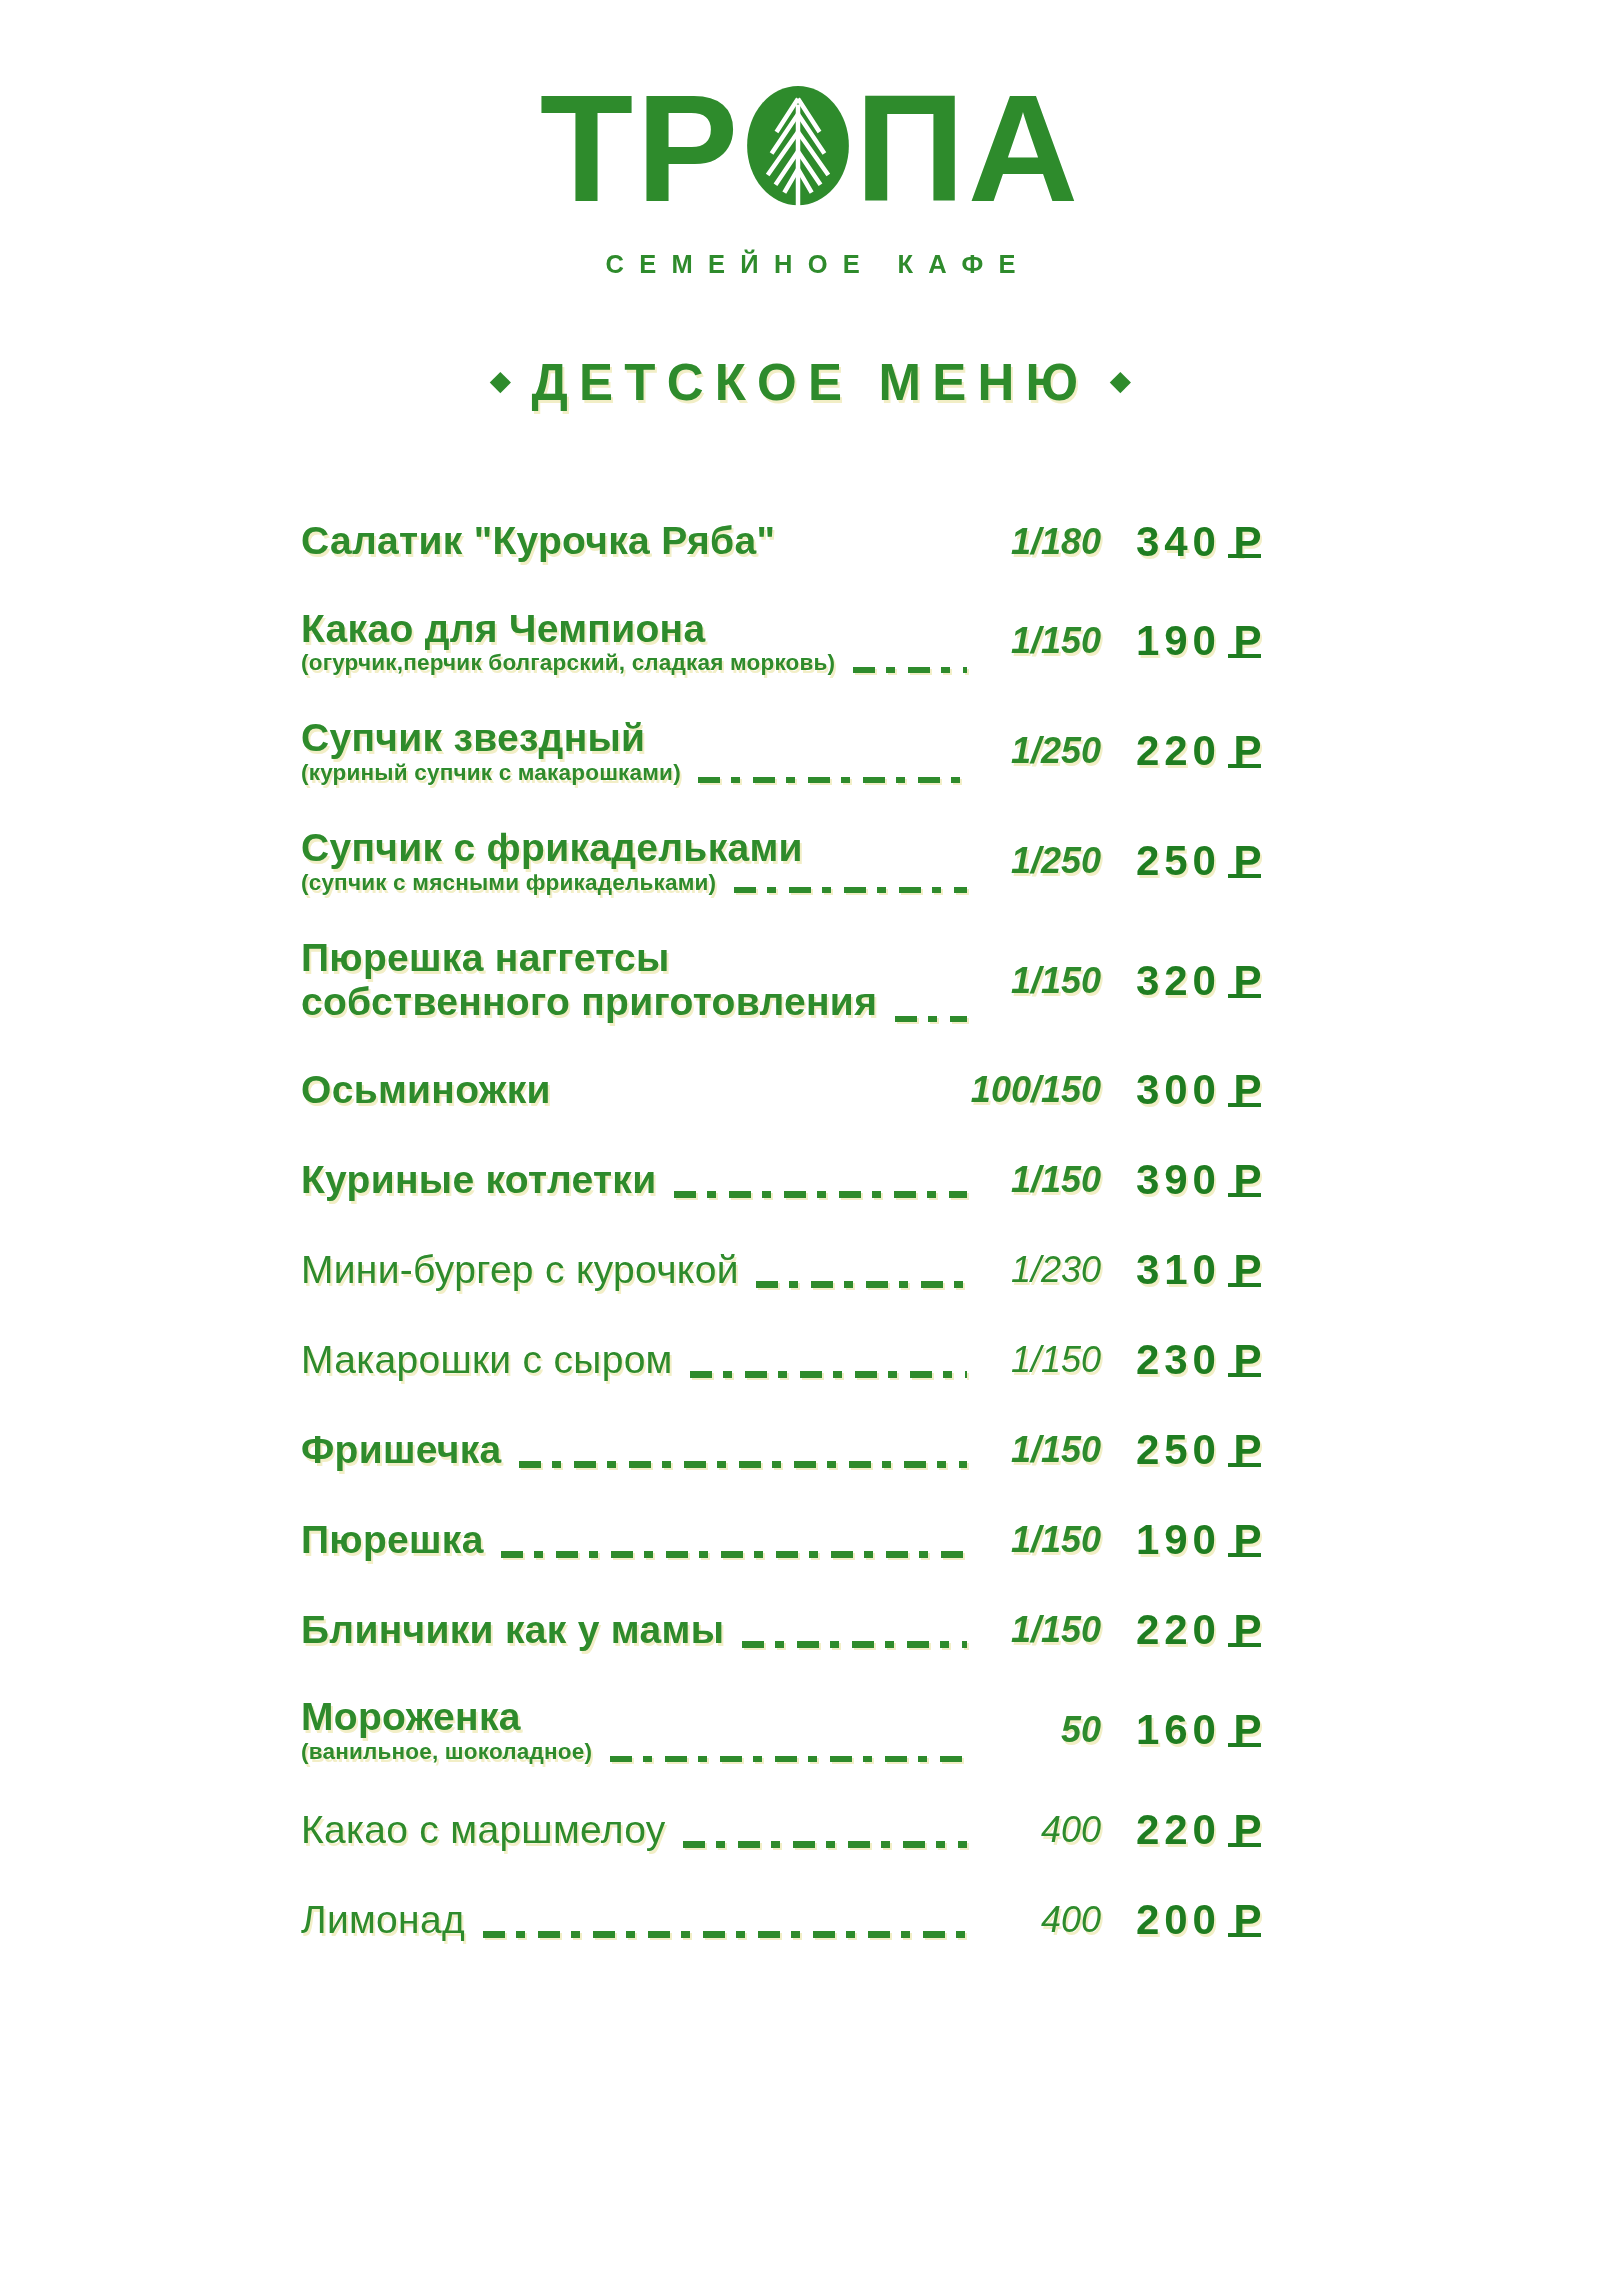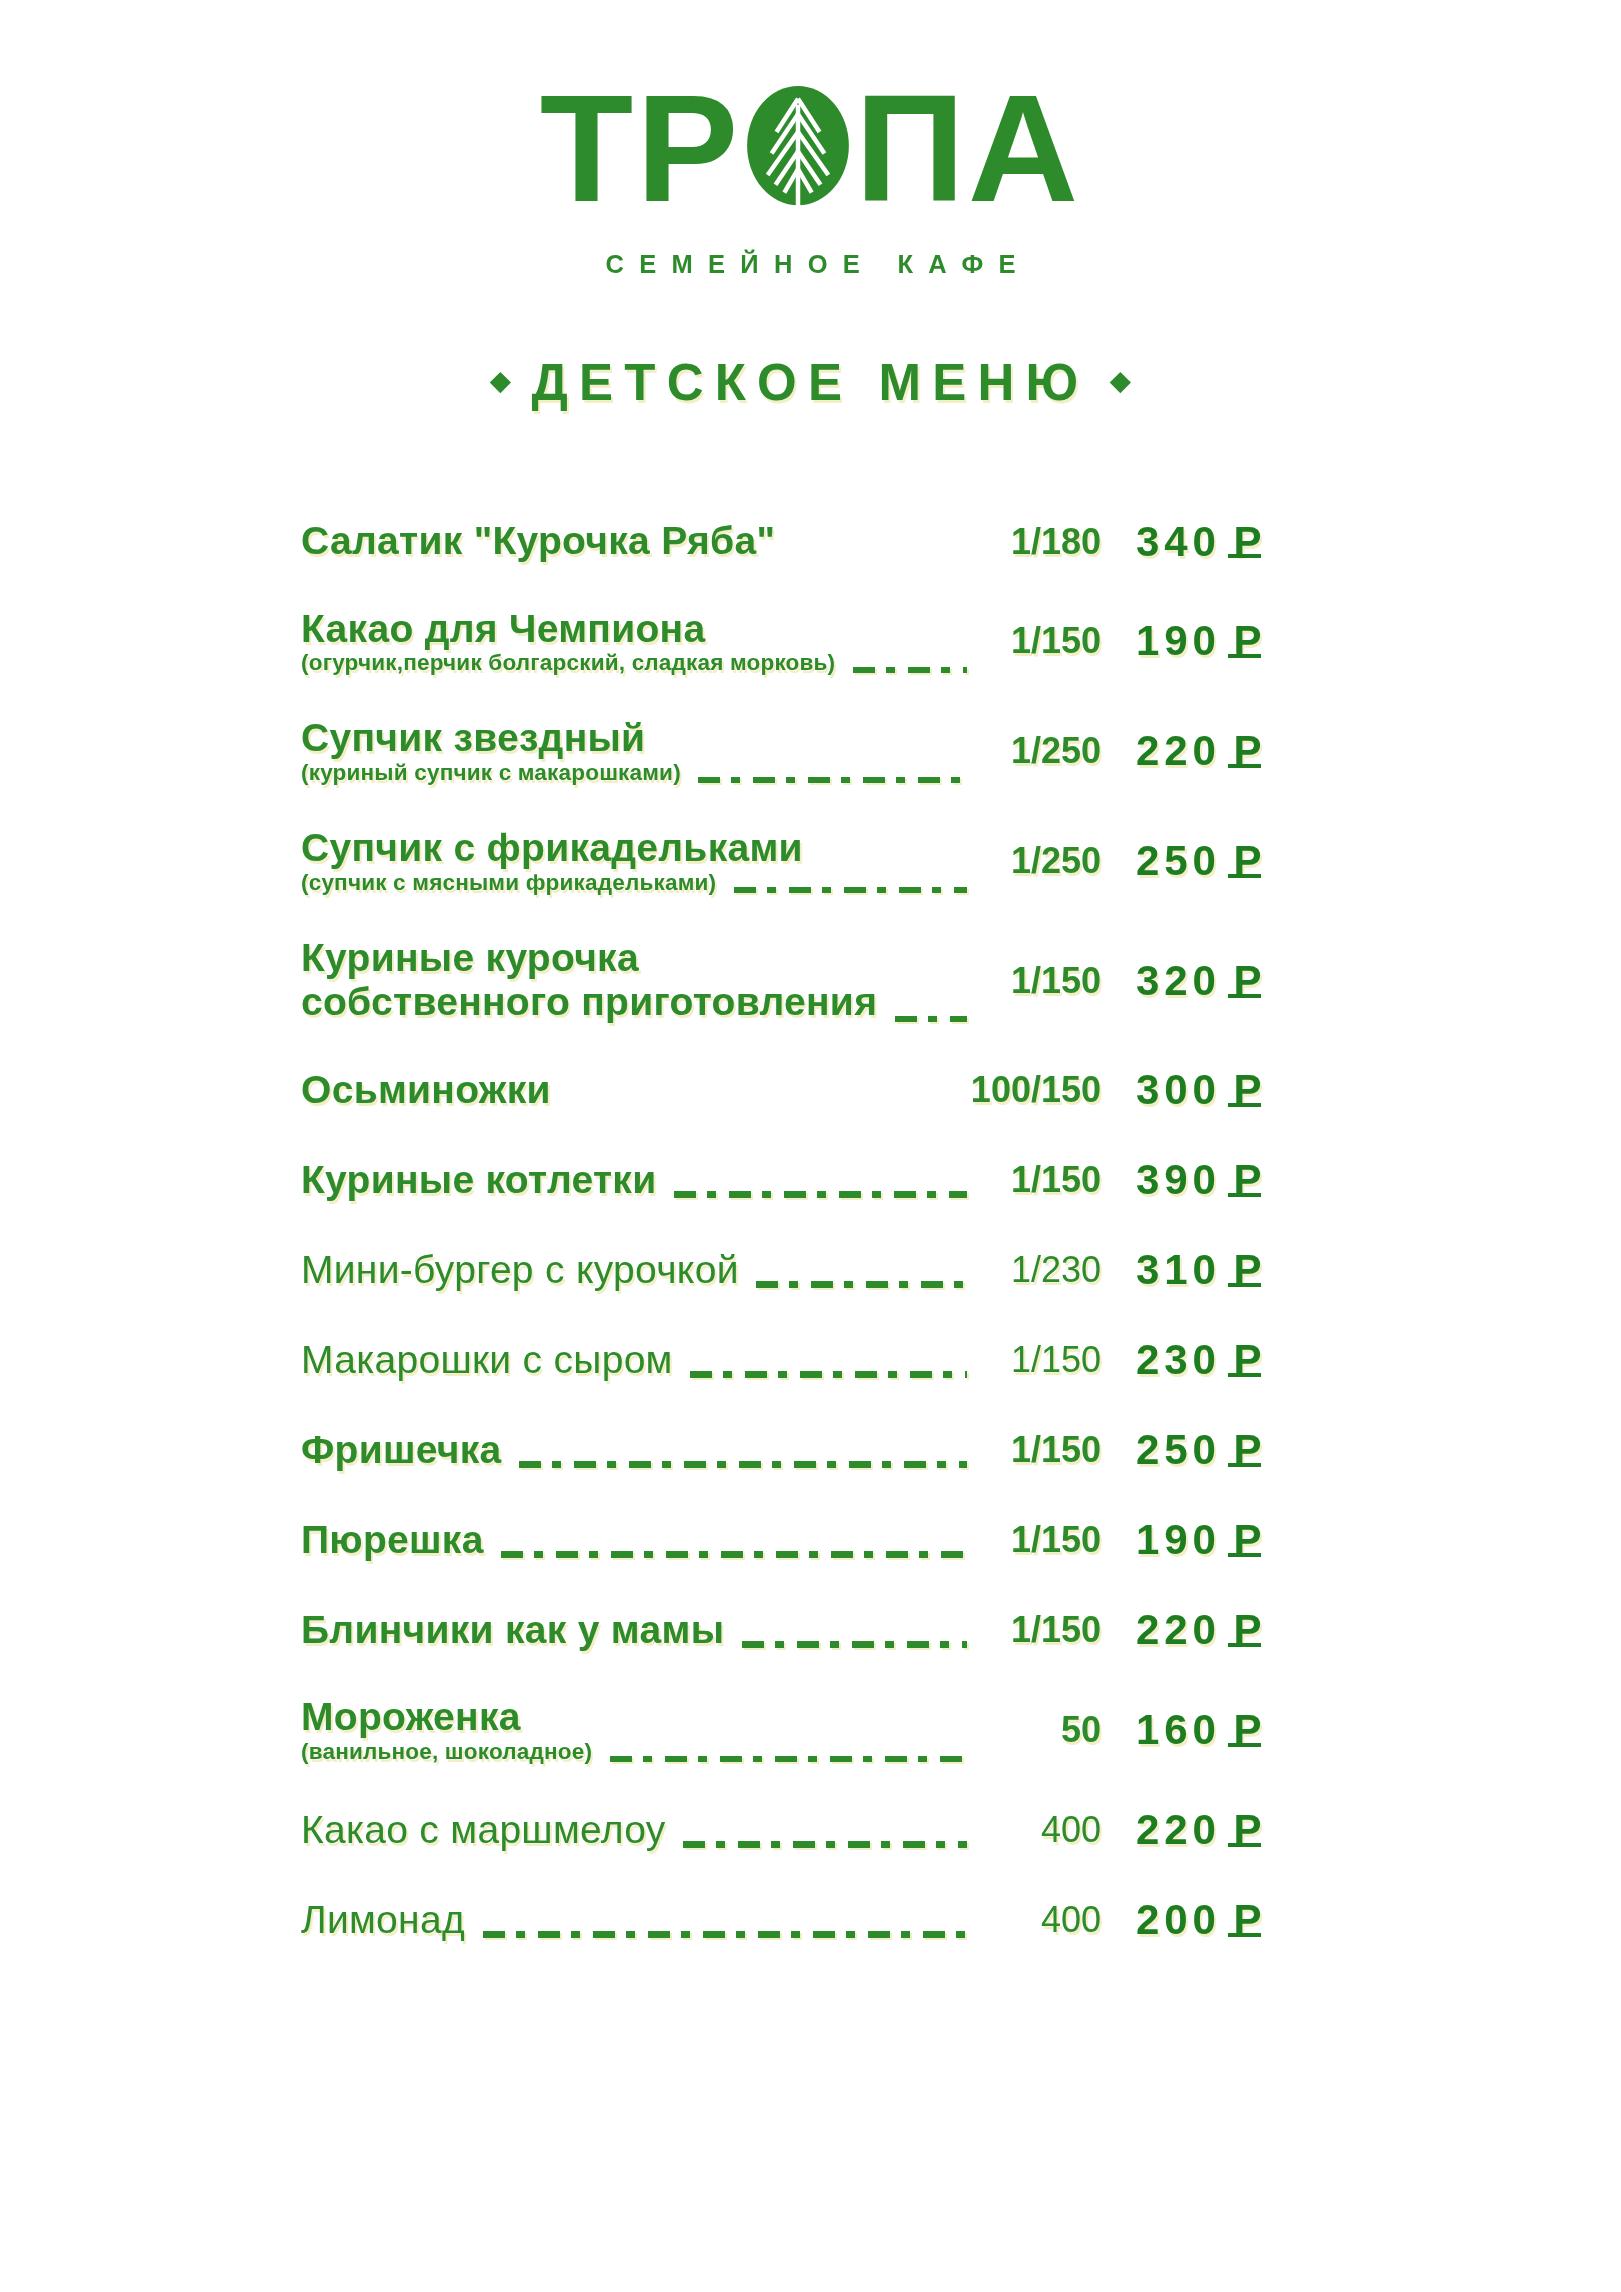--- a/index.html
+++ b/index.html
@@ -81,21 +81,21 @@
   .leader{
     flex:1;height:6.9px;
     margin:0 15.7px 3.9px 17.6px;
     background:repeating-linear-gradient(90deg,
       var(--green) 0 21.6px, transparent 21.6px 33px,
       var(--green) 33px 42px, transparent 42px 55px);
     filter:drop-shadow(2px 2.9px 0 var(--shadow));
   }
   .row2 .leader{margin-bottom:2px;}
   .portion{
-    font-size:36px;font-weight:700;
+    font-size:36px;font-style:italic;font-weight:700;
     min-width:118px;text-align:right;flex:0 0 auto;
     text-shadow:2px 2.9px 0 var(--shadow);
   }
   .item.light .portion{font-weight:400;}
   .price{
     width:184px;margin-left:35px;flex:0 0 auto;
     display:flex;align-items:center;
     font-size:42px;font-weight:700;letter-spacing:4.9px;
     color:var(--green-dark);
     text-shadow:2px 2.9px 0 var(--shadow);
@@ -203,21 +203,21 @@
     <span class="portion">1/250</span>
     <span class="price">
       <span class="num">250</span>
       <span class="rub"><span class="p">P</span><span class="bar"></span></span>
     </span>
   </div>
 
   <div class="item">
     <div class="left">
       <div class="row1">
-        <span class="name">Куриные курочка</span>
+        <span class="name">Пюрешка наггетсы</span>
 
       </div>
       <div class="row2">
         <span class="sub as-name">собственного приготовления</span>
         <span class="leader l2"></span>
       </div>
     </div>
     <span class="portion">1/150</span>
     <span class="price">
       <span class="num">320</span>

